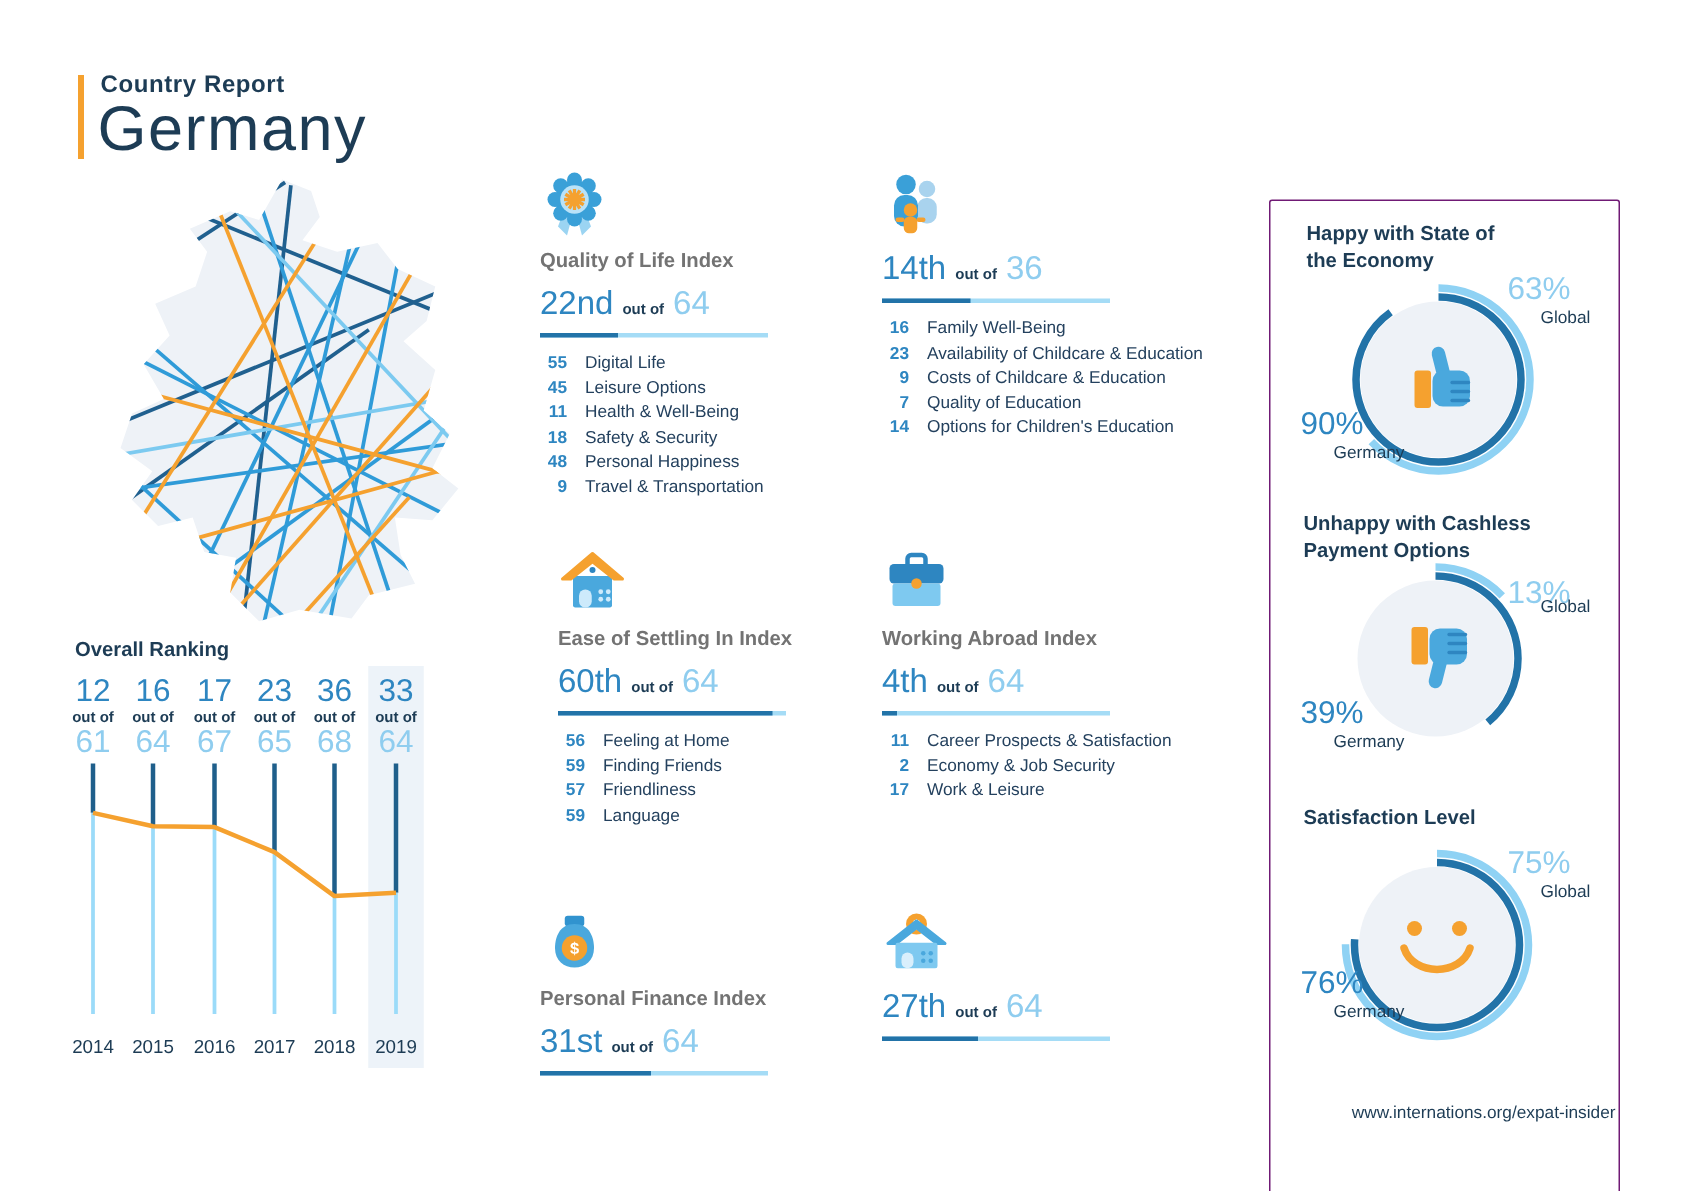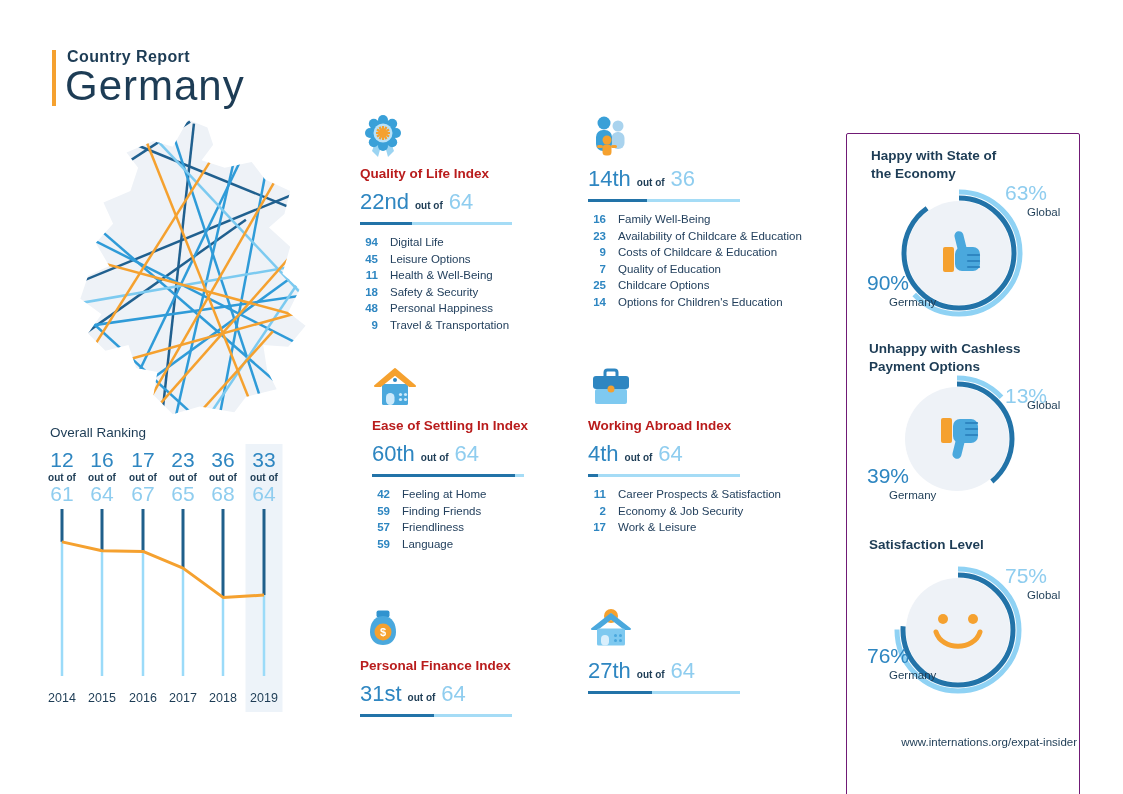--- a/index.html
+++ b/index.html
@@ -9,33 +9,33 @@
 
   
   .accent-bar { position:absolute; left:52px; top:50px; width:4px; height:56px; background:#f5a12f; }
   .eyebrow { position:absolute; left:67px; top:48px; font-size:16px; font-weight:bold; letter-spacing:.4px; color:#1d3c55; }
   .page-title { position:absolute; left:65px; top:62px; font-size:42px; font-weight:400; letter-spacing:1px; color:#1d3c55; }
 
   
   .map-svg { position:absolute; left:46px; top:112px; }
 
   
-  .overall-heading { position:absolute; left:50px; top:425px; font-size:13.5px; font-weight:normal; color:#1d3c55; }
+  .overall-heading { position:absolute; left:50px; top:425px; font-size:13.5px; font-weight:bold; color:#1d3c55; }
   #ranking-chart { position:absolute; left:44px; top:440px; }
 
   
   .index-card { position:absolute; }
   .card-qol     { left:360px; top:113px; width:215px; }
   .card-family  { left:588px; top:113px; width:240px; }
   .card-settle  { left:360px; top:365px; width:215px;margin-left:12px; }
   .card-work    { left:588px; top:365px; width:240px; }
   .card-finance { left:360px; top:605px; width:215px; }
   .card-cost    { left:588px; top:605px; width:240px; }
   .icon-wrap { height:46px; margin-bottom:7px; }
-  .card-title { font-size:13.5px; font-weight:bold; color:#b91c1c; margin-bottom:8px; }
+  .card-title { font-size:13.5px; font-weight:bold; color:#737373; margin-bottom:8px; }
   .rank-row { display:flex; align-items:baseline; margin-bottom:7px; }
   .rank-ordinal { font-size:22px; color:#2e86c1; }
   .rank-outof { font-size:10px; font-weight:bold; color:#1d3c55; margin:0 6px; }
   .rank-total { font-size:22px; color:#8fcdef; }
   .index-bar { width:152px; height:3px; background:#a5dcf6; margin-bottom:11px; }
   .bar-fill { height:100%; background:#2273a8; }
   .sub-list { }
   .sub-item { display:flex; align-items:baseline; height:16.5px; }
   .sub-item .num { width:18px; text-align:right; font-size:11.5px; font-weight:bold; color:#2e86c1; }
   .sub-item .lbl { margin-left:12px; font-size:11.5px; color:#24415e; }
@@ -190,21 +190,21 @@
     <div class="rank-row">
       <span class="rank-ordinal">22nd</span>
       <span class="rank-outof">out of</span>
       <span class="rank-total">64</span>
     </div>
     <div class="index-bar">
         <div class="bar-fill" style="width: 34.375%;"></div>
       </div>
     <div class="sub-list">
         <div class="sub-item">
-          <span class="num">94</span>
+          <span class="num">55</span>
           <span class="lbl">Digital Life</span>
         </div>
         <div class="sub-item">
           <span class="num">45</span>
           <span class="lbl">Leisure Options</span>
         </div>
         <div class="sub-item">
           <span class="num">11</span>
           <span class="lbl">Health &amp; Well-Being</span>
         </div>
@@ -255,24 +255,20 @@
         </div>
         <div class="sub-item">
           <span class="num">9</span>
           <span class="lbl">Costs of Childcare &amp; Education</span>
         </div>
         <div class="sub-item">
           <span class="num">7</span>
           <span class="lbl">Quality of Education</span>
         </div>
         <div class="sub-item">
-          <span class="num">25</span>
-          <span class="lbl">Childcare Options</span>
-        </div>
-        <div class="sub-item">
           <span class="num">14</span>
           <span class="lbl">Options for Children's Education</span>
         </div>
       </div>
   </div>
 
   <div class="index-card card-settle">
     <div class="icon-wrap">
       <svg width="46" height="46" viewBox="0 0 46 46">
         <rect x="10" y="19" width="26" height="21" rx="1.5" fill="#4aa8dd"></rect>
@@ -289,21 +285,21 @@
     <div class="rank-row">
       <span class="rank-ordinal">60th</span>
       <span class="rank-outof">out of</span>
       <span class="rank-total">64</span>
     </div>
     <div class="index-bar">
         <div class="bar-fill" style="width: 93.75%;"></div>
       </div>
     <div class="sub-list">
         <div class="sub-item">
-          <span class="num">42</span>
+          <span class="num">56</span>
           <span class="lbl">Feeling at Home</span>
         </div>
         <div class="sub-item">
           <span class="num">59</span>
           <span class="lbl">Finding Friends</span>
         </div>
         <div class="sub-item">
           <span class="num">57</span>
           <span class="lbl">Friendliness</span>
         </div>

